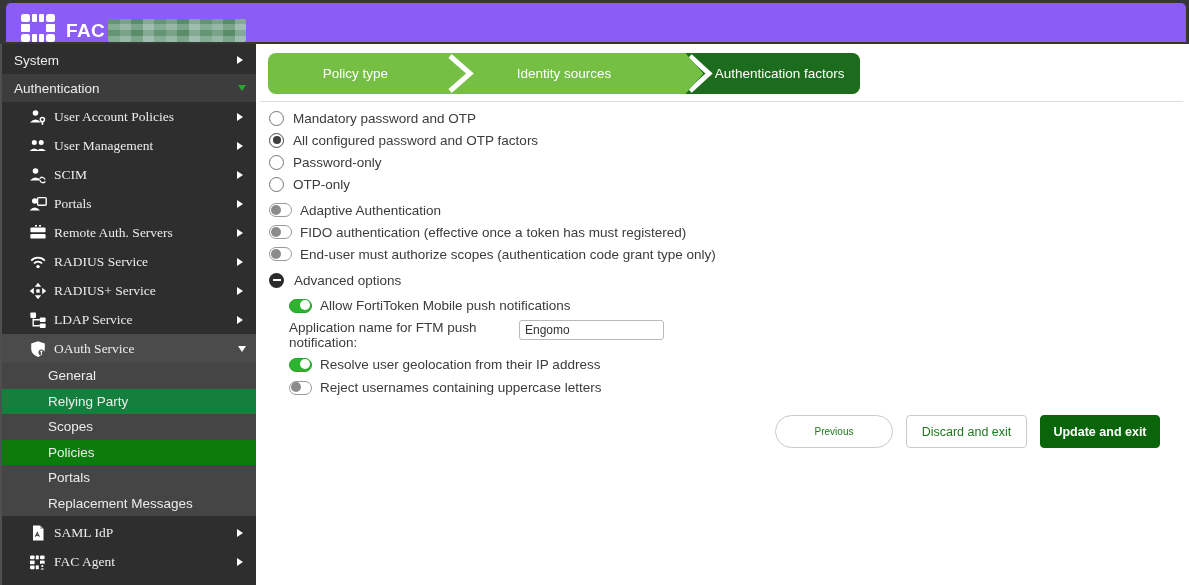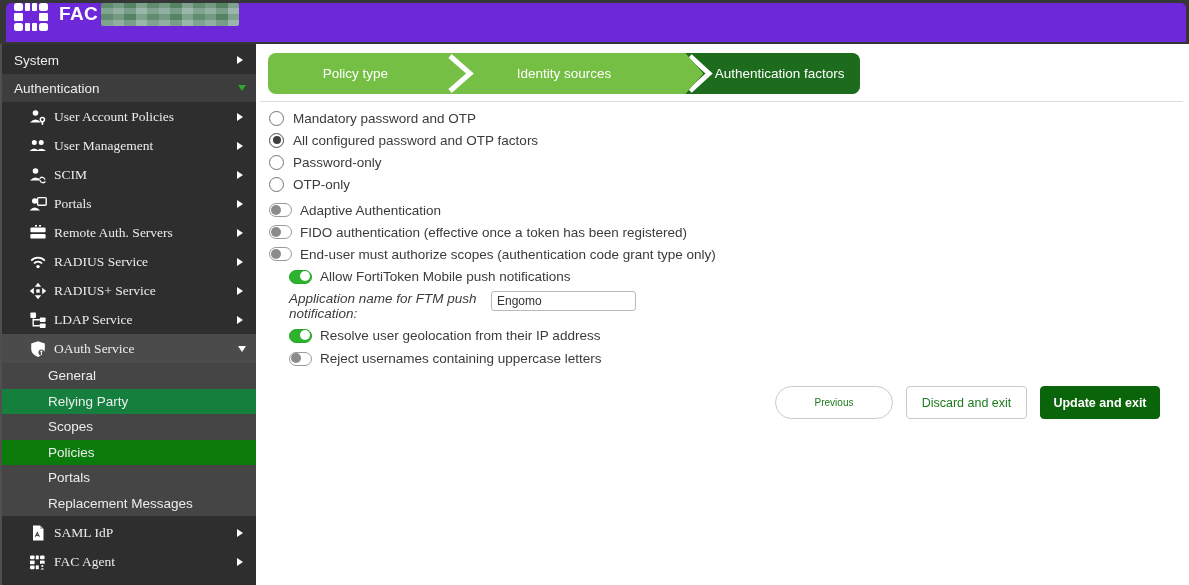--- a/index.html
+++ b/index.html
@@ -1,22 +1,22 @@
 <!DOCTYPE html>
 <html><head>
 <meta charset="utf-8">
 <style>
   html,body{margin:0;padding:0;}
   body{width:1189px;height:585px;overflow:hidden;background:#fff;
        font-family:"Liberation Sans",sans-serif;-webkit-font-smoothing:antialiased;}
 
   
   .header{position:relative;height:44px;background:#363636;}
-  .header-green{position:absolute;left:6px;right:3px;top:3px;bottom:2px;background:#6d28d9;
-                border-radius:5px 5px 0 0;display:flex;align-items:flex-start;padding-left:8px;}
+  .header-green{position:absolute;left:6px;right:3px;top:3px;bottom:2px;background:#8b5cf6;
+                border-radius:5px 5px 0 0;display:flex;align-items:flex-end;padding-left:15px;}
   .logo{margin-right:11px;display:block;}
   .brand{color:#fff;font-size:19px;font-weight:700;letter-spacing:.4px;}
   .redact{width:138px;height:23px;margin-left:3px;border-radius:2px;opacity:.85;
     background-image:
       repeating-linear-gradient(0deg, rgba(255,255,255,.22) 0 6px, rgba(0,0,0,.05) 6px 12px),
       repeating-linear-gradient(90deg,#63a763 0 12px,#7cb87c 12px 23px,#559d55 23px 35px,#8ac28a 35px 46px);}
 
   
   .sidebar{position:absolute;top:44px;left:0;width:256px;bottom:0;background:#2e2e2e;
            box-sizing:border-box;border-left:2px solid #4f4f4f;padding-top:2px;}
@@ -66,23 +66,23 @@
   .tgl.on .knob{left:auto;right:1px;background:#fff;}
 
   .adv-row{display:flex;align-items:center;height:24px;margin:3px 0 2px 13px;font-size:13.5px;}
   .minus-ic{width:15px;height:15px;border-radius:50%;background:#2b2b2b;position:relative;
             margin-right:10px;flex:0 0 auto;cursor:pointer;}
   .minus-ic::after{content:'';position:absolute;left:3.5px;top:6.5px;width:8px;height:2px;background:#fff;}
   .adv-child{margin-left:33px;}
   .opt-row.adv-child{margin-left:33px;height:23px;}
 
   .ftm-block{display:flex;align-items:flex-start;margin:3px 0 3px 33px;}
-  .ftm-label{width:202px;font-size:13.5px;line-height:15px;font-style:italic;}
+  .ftm-label{width:202px;font-size:13.5px;line-height:15px;}
   .ftm-input{width:133px;height:16px;font-size:12px;border:1px solid #b9b9b9;border-radius:3px;
-             padding:1px 5px;color:#333;font-family:"Liberation Sans",sans-serif;}
+             padding:1px 5px;color:#333;font-family:"Liberation Sans",sans-serif;margin-left:28px;}
 
   
   .btn-bar{display:flex;justify-content:flex-end;gap:13px;margin:16px 29px 0 0;}
   .btn{height:33px;box-sizing:border-box;display:flex;align-items:center;justify-content:center;
        background:#fff;border:1px solid #c9c9c9;color:#1d7a1d;font-size:12.5px;cursor:pointer;
        font-family:"Liberation Sans",sans-serif;}
   .btn-prev{min-width:118px;border-radius:17px;font-size:10px;}
   .btn-discard{min-width:121px;border-radius:4px;}
   .btn-update{min-width:120px;border-radius:4px;background:#0a640a;border:1px solid #0a640a;
               color:#fff;font-weight:700;}
@@ -331,29 +331,33 @@
   <div class="opt-row" style="margin-top:4px;">
     <span class="tgl">
         <span class="knob"></span>
       </span>
     <span>Adaptive Authentication</span>
   </div>
   <div class="opt-row">
     <span class="tgl">
         <span class="knob"></span>
       </span>
-    <span>FIDO authentication (effective once a token has been registered)</span>
+    <span>FIDO authentication (effective once a token has must registered)</span>
   </div>
   <div class="opt-row">
     <span class="tgl">
         <span class="knob"></span>
       </span>
     <span>End-user must authorize scopes (authentication code grant type only)</span>
   </div>
 
+  <div class="adv-row">
+    <span class="minus-ic"></span>
+    <span>Advanced options</span>
+  </div>
 
   <div class="opt-row adv-child">
     <span class="tgl on">
         <span class="knob"></span>
       </span>
     <span>Allow FortiToken Mobile push notifications</span>
   </div>
 
   <div class="ftm-block">
     <span class="ftm-label">Application name for FTM push notification:</span>

